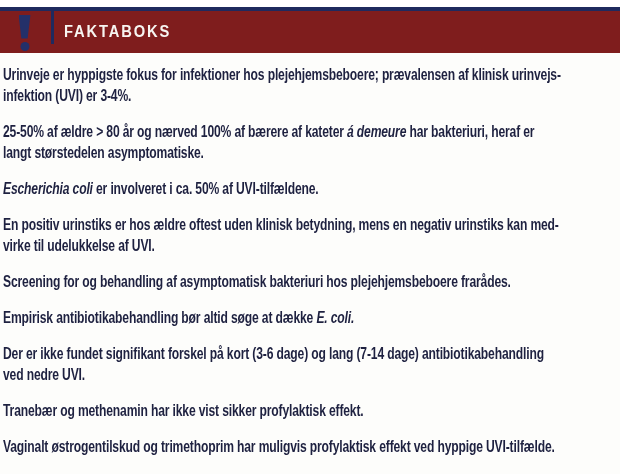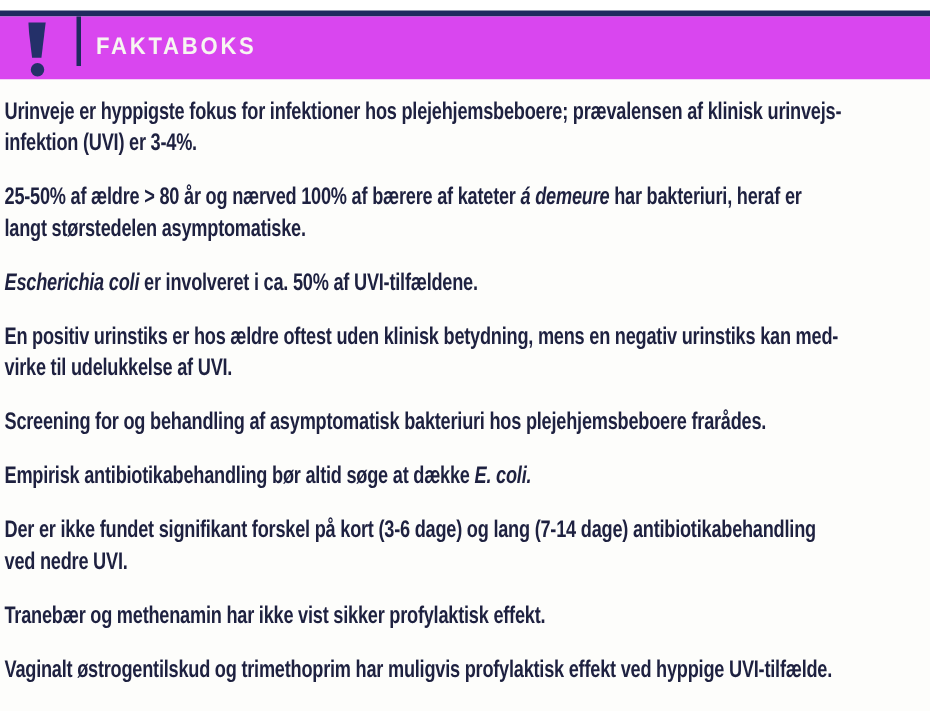--- a/index.html
+++ b/index.html
@@ -18,21 +18,21 @@
   .top-gap {
     height: 7px;
     background: #ffffff;
   }
   .top-border {
     height: 4px;
     background: #1f2a5e;
   }
   .header {
     height: 42px;
-    background: #d946ef;
+    background: #7f1d1d;
     display: flex;
     align-items: center;
     padding-left: 17px;
     box-sizing: border-box;
   }
   .excl-mark {
     width: 15px;
     height: 36px;
     position: relative;
     flex: 0 0 auto;

